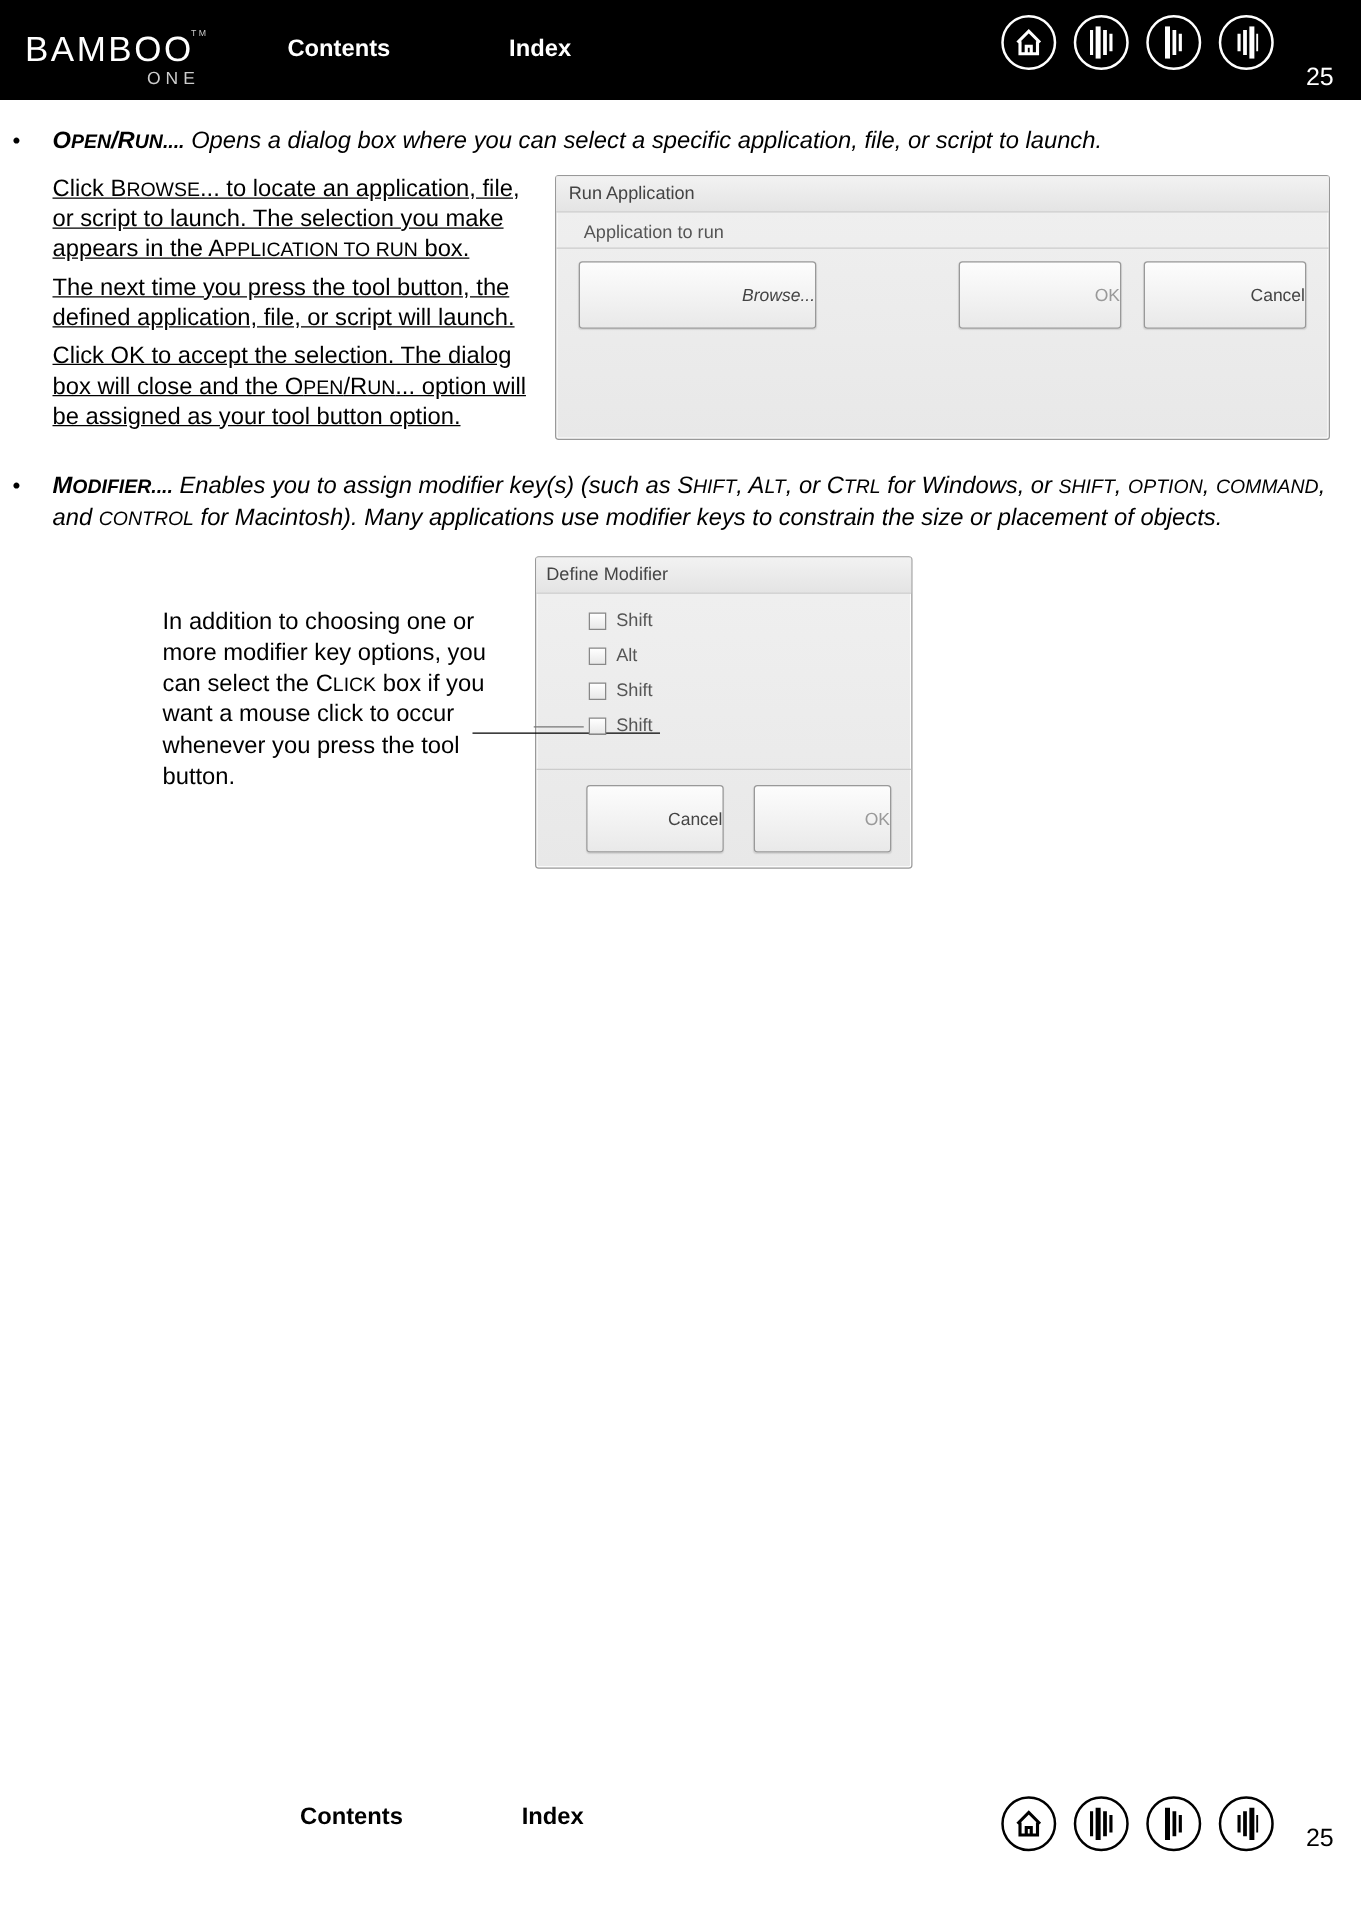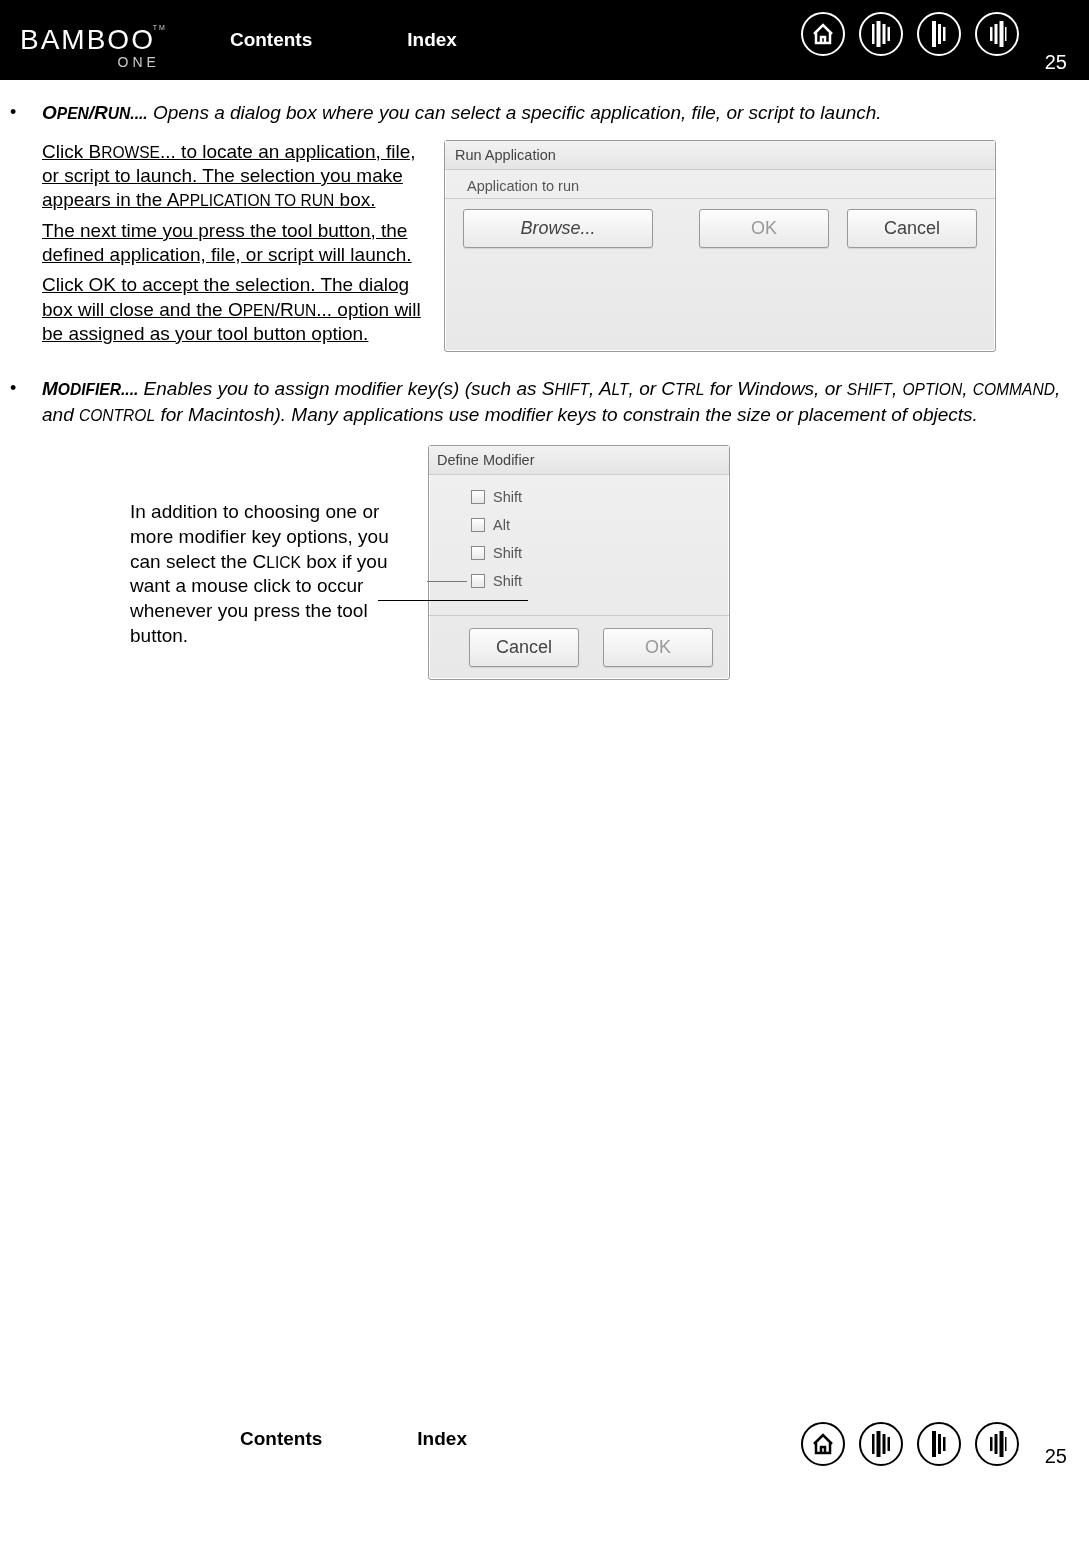--- a/index.html
+++ b/index.html
@@ -16,33 +16,33 @@
     
     .content { padding: 20px 20px 0 10px; }
     .bullet-item { display: flex; margin-bottom: 14px; }
     .bullet { width: 32px; font-size: 18px; padding-top: 2px; }
     .bullet-body { flex: 1; line-height: 1.35; font-style: italic; }
     
     .two-col { display: flex; gap: 12px; margin-left: 32px; margin-top: 14px; margin-bottom: 24px; }
     .left-col { width: 390px; line-height: 1.28; text-decoration: underline; }
     .left-col p { margin-bottom: 6px; }
     
-    .dialog { background: linear-gradient(#f0f0f0,#e8e8e8); border: 1px solid #999; width: 552px; border-radius: 3px; font-size: 14.5px; color: #555; box-shadow: inset 0 0 0 1px #fff; }
+    .dialog { background: linear-gradient(#f0f0f0,#e8e8e8); border: 1px solid #999; width: 620px; border-radius: 3px; font-size: 14.5px; color: #555; box-shadow: inset 0 0 0 1px #fff; }
     .dialog-title { padding: 6px 10px; color: #444; border-bottom: 1px solid #ccc; background: linear-gradient(#f2f2f2,#e4e4e4); }
     .dialog-body { padding: 8px 18px 4px; }
     .dialog-label { color: #555; padding-left: 4px; }
     .dialog-buttons { border-top: 1px solid #ccc; padding: 10px 18px 14px; display: flex; gap: 18px; align-items: center; }
-    .btn { background: linear-gradient(#fdfdfd,#e9e9e9); border: 1px solid #999; border-radius: 3px; padding: 8px 0; text-align: center; color: #444; box-shadow: 0 1px 1px rgba(0,0,0,.1); font-size: 18px; }
+    .btn { background: linear-gradient(#fdfdfd,#e9e9e9); border: 1px solid #999; border-radius: 3px; padding: 18px 0; text-align: right; color: #444; box-shadow: 0 1px 1px rgba(0,0,0,.1); font-size: 14px; }
     .btn.disabled { color: #999; }
     .btn-wide { width: 190px; }
     .btn-med { width: 130px; }
     .spacer-flex { flex: 1; }
     
     .mod-section { display: flex; align-items: flex-start; margin-left: 120px; margin-top: 18px; }
-    .mod-note { width: 260px; line-height: 1.3; margin-top: 55px; position: relative; }
+    .mod-note { width: 260px; line-height: 1.3; margin-top: 41px; position: relative; }
     .leader-line { position: absolute; top: 100px; left: 248px; width: 150px; height: 1px; background: #000; }
     
     .dialog-small { background: linear-gradient(#f0f0f0,#e8e8e8); border: 1px solid #999; width: 302px; border-radius: 3px; font-size: 14.5px; color: #555; margin-left: 38px; box-shadow: inset 0 0 0 1px #fff; }
     .dialog-small .dialog-title { padding: 6px 8px; }
     .check-list { padding: 14px 0 14px 42px; }
     .check-item { display: flex; align-items: center; gap: 8px; margin-bottom: 12px; color: #555; }
     .check { width: 14px; height: 14px; border: 1px solid #888; background: linear-gradient(#fff,#e8e8e8); }
     .click-check { margin-left: -44px; padding-left: 44px; position: relative; }
     .click-check::before { content: ""; position: absolute; left: 0; top: 8px; width: 40px; height: 1px; background: #777; }
     .dialog-small-buttons { border-top: 1px solid #ccc; padding: 12px 16px; display: flex; gap: 24px; justify-content: flex-end; }

